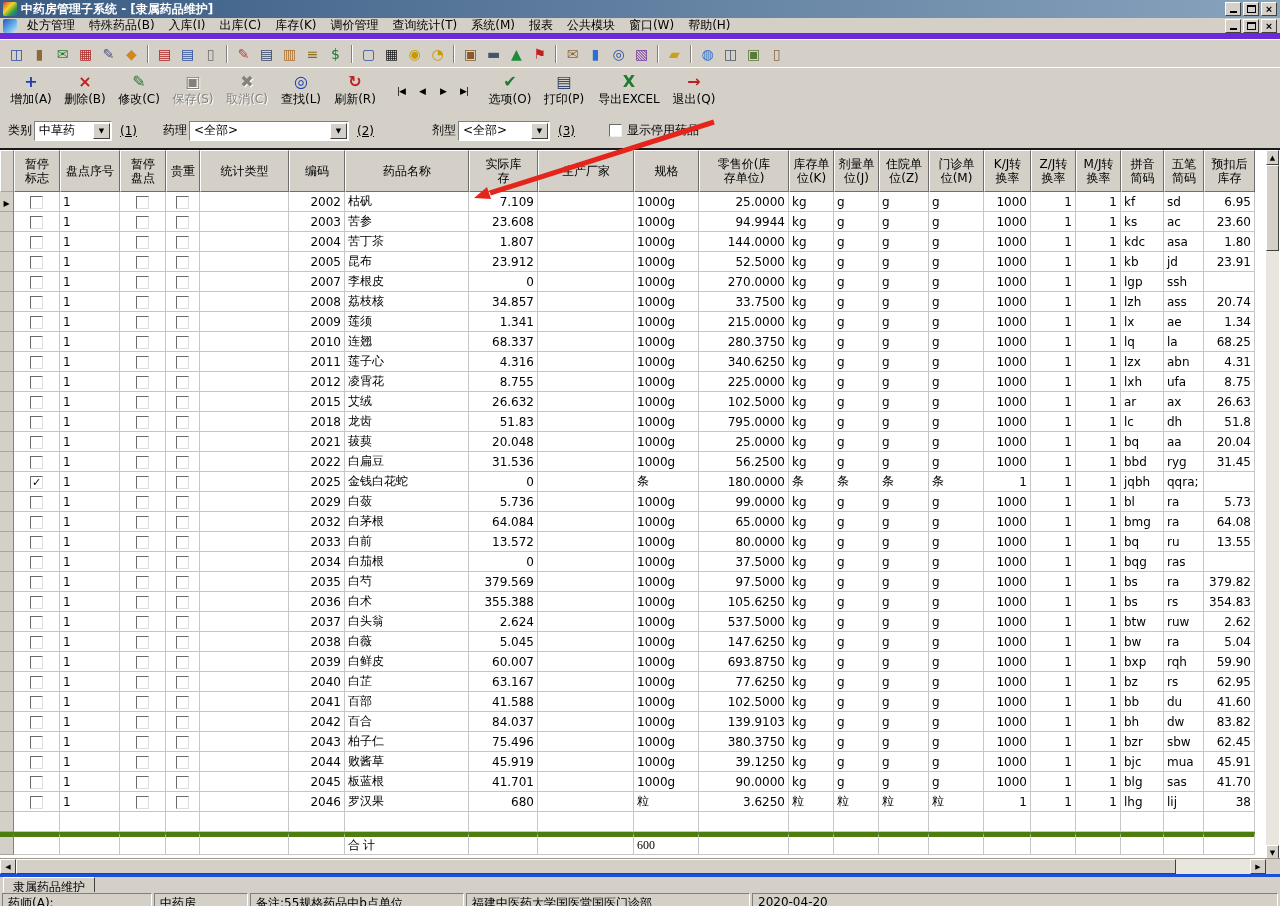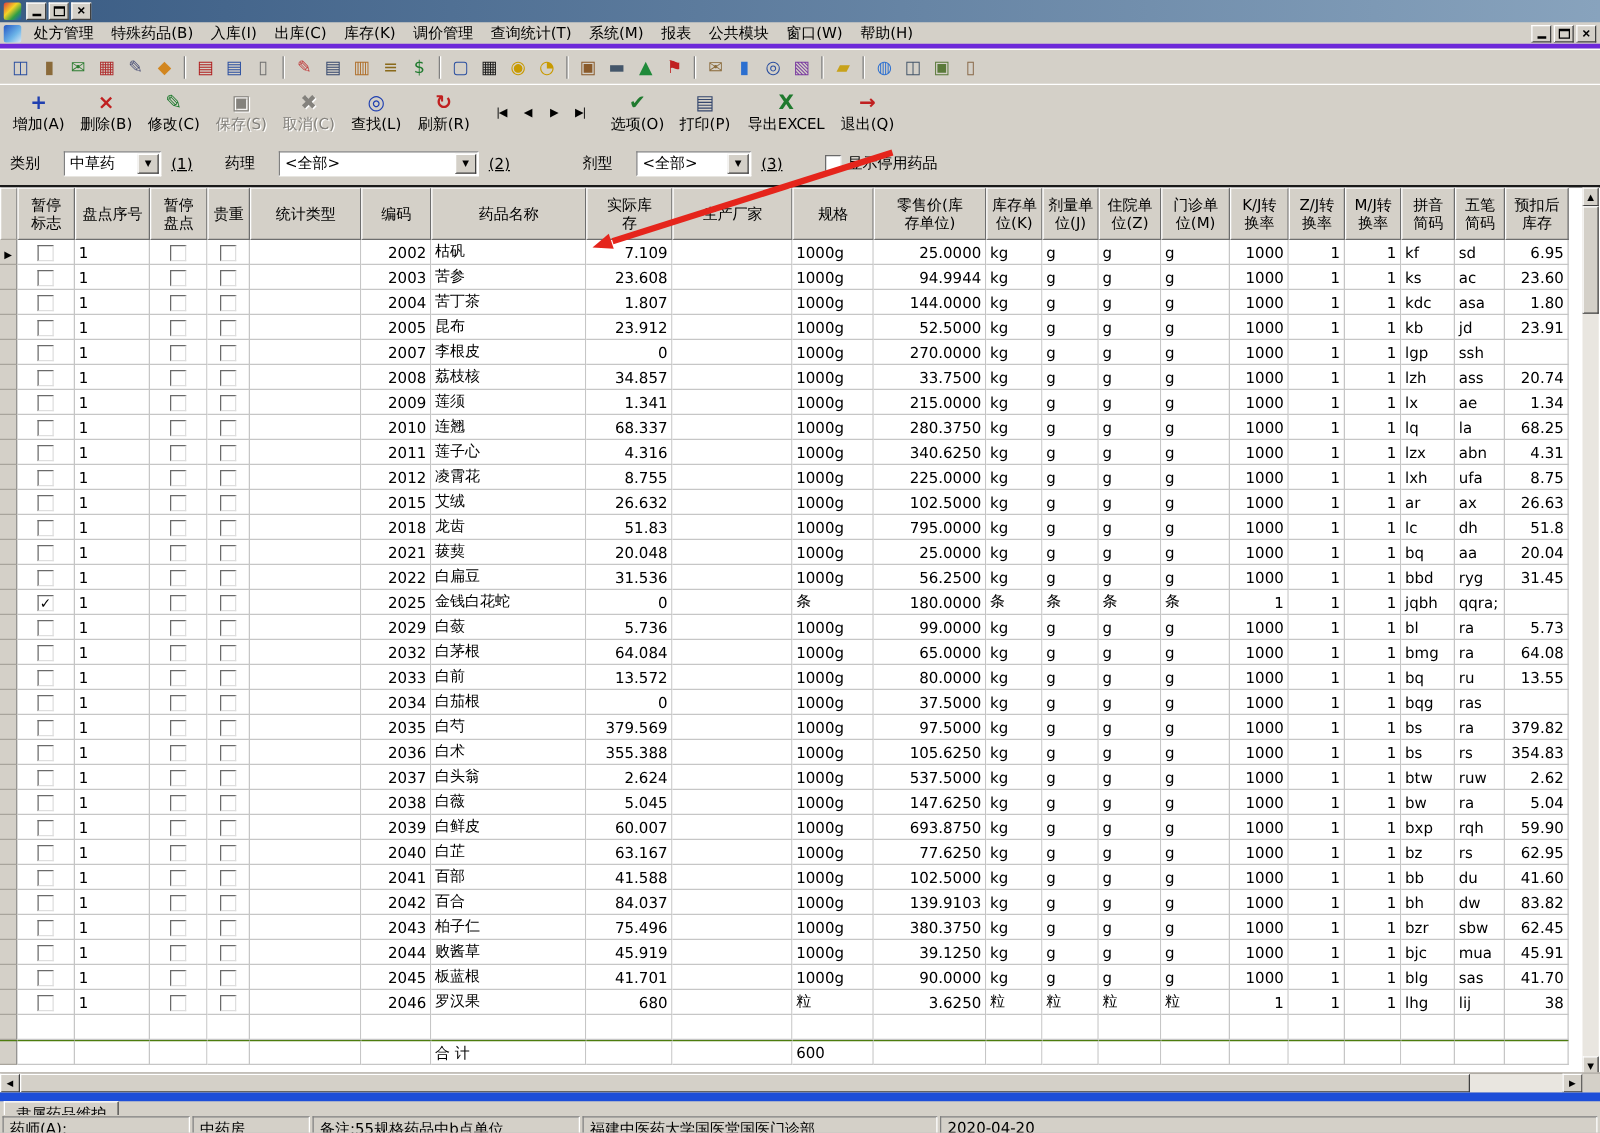--- a/index.html
+++ b/index.html
@@ -11,21 +11,21 @@
   .titlebar{position:absolute;left:0;top:0;width:100%;height:18px;background:linear-gradient(90deg,#3a5c84,#88a3bd);display:flex;align-items:center;padding:0 3px;}
   .title-ico{width:14px;height:14px;margin-right:4px;border-radius:2px;background:linear-gradient(135deg,#e03c3c 0%,#f5d327 40%,#2e9e46 70%,#2356c4 100%);flex:0 0 auto;}
   .title-text{color:#fff;font-weight:bold;font-size:12px;flex:1;white-space:nowrap;overflow:hidden;}
   .winbtns{display:flex;gap:2px;flex:0 0 auto;}
   .wbtn{position:relative;width:16px;height:14px;background:#d4d0c8;border:1px solid;border-color:#fff #404040 #404040 #fff;padding:0;}
   .g-min{position:absolute;left:4px;bottom:2px;width:7px;height:2px;background:#000;}
   .g-max{position:absolute;left:3px;top:2px;width:9px;height:8px;border:1px solid #000;border-top:2px solid #000;}
   .g-x{position:absolute;left:0;top:0;width:100%;height:100%;font-size:11px;font-weight:bold;line-height:12px;text-align:center;}
 
   
-  .menubar{position:absolute;left:0;top:18px;width:100%;height:21px;display:flex;align-items:center;padding:0 3px;background:#d4d0c8;border-bottom:4px solid #6d28d9;}
+  .menubar{position:absolute;left:0;top:18px;width:100%;height:21px;display:flex;align-items:center;padding:0 3px;background:#d4d0c8;border-bottom:6px solid #6d28d9;}
   .child-ico{width:14px;height:14px;margin-right:3px;border-radius:2px;background:linear-gradient(135deg,#2356c4,#6db5e8 60%,#d8e8f5);flex:0 0 auto;}
   #menu-items{display:flex;flex:1;}
   .menu-item{padding:2px 7px;white-space:nowrap;}
 
   
   .toolbar-small{position:absolute;left:0;top:39px;width:100%;height:28px;display:flex;align-items:center;padding:2px 5px;border-top:1px solid #fff;background:#d4d0c8;}
   .tb-ico{width:23px;height:22px;display:flex;align-items:center;justify-content:center;}
   .tb-glyph{font-size:14px;line-height:1;}
   .tb-sep{width:2px;height:18px;border-left:1px solid #808080;border-right:1px solid #fff;margin:0 4px;}
 
@@ -34,71 +34,72 @@
   .big-btn{width:54px;height:42px;display:flex;flex-direction:column;align-items:center;justify-content:center;gap:1px;cursor:default;}
   .big-btn.wide{width:76px;}
   .big-glyph{font-size:16px;line-height:16px;font-weight:bold;}
   .big-label{font-size:12px;white-space:nowrap;}
   .big-btn.disabled .big-label,.big-btn.disabled .big-glyph{color:#84827d;text-shadow:1px 1px 0 #fff;}
   .nav-group{display:flex;margin:0 10px;gap:3px;}
   .nav-btn{width:18px;height:18px;display:flex;align-items:center;justify-content:center;font-size:9px;letter-spacing:-1px;}
 
   
   .filterbar{position:absolute;left:0;top:113px;width:100%;height:35px;display:flex;align-items:center;padding:0 8px;background:#d4d0c8;}
-  .flabel{margin-right:19px;white-space:nowrap;}
+  .flabel{margin-right:2px;white-space:nowrap;}
   .combo{height:20px;background:#fff;border:1px solid;border-color:#808080 #fff #fff #808080;display:flex;align-items:center;padding-left:4px;}
   .combo .val{flex:1;white-space:nowrap;overflow:hidden;}
   .combo .dd{width:17px;height:16px;background:#d4d0c8;border:1px solid;border-color:#fff #404040 #404040 #fff;display:flex;align-items:center;justify-content:center;font-size:7px;margin:0 1px 0 2px;flex:0 0 auto;}
   .w-cat{width:78px;}  .w-pha{width:160px;}  .w-dos{width:92px;}
   .hot{text-decoration:underline;margin-left:8px;white-space:nowrap;}
   .hot1{margin-right:26px;} .hot2{margin-right:58px;} .hot3{margin-right:34px;}
   .chkwrap{display:flex;align-items:center;gap:5px;}
   .chk{width:13px;height:13px;background:#fff;border:1px solid;border-color:#6a6a6a #efefef #efefef #6a6a6a;flex:0 0 auto;}
 
   
   .gridwrap{position:absolute;left:0;top:148px;width:1280px;height:710px;background:#fff;border-top:2px solid #1a1a1a;overflow:hidden;}
   #grid-table{border-collapse:separate;border-spacing:0;table-layout:fixed;width:1255px;position:absolute;left:0;top:0;}
   #grid-table th,#grid-table td{box-sizing:border-box;}
   th.gh{background:#d4d0c8;border:1px solid;border-color:#fdfdfd #6e6e6e #6e6e6e #fdfdfd;font-weight:normal;font-size:12px;line-height:14px;padding:1px 2px;white-space:pre-line;text-align:center;vertical-align:middle;height:42px;overflow:hidden;}
   td.gc{border-right:1px solid #c6c6c6;border-bottom:1px solid #c6c6c6;height:20px;padding:0 3px;white-space:nowrap;overflow:hidden;font-size:12px;background:#fff;}
   td.gc.r{text-align:right;}
   td.sel,th.sel{background:#d4d0c8;border-right:1px solid #808080;border-bottom:1px solid #a8a49c;padding:0;text-align:center;}
   .cur{font-size:8px;line-height:1;}
   td.ck{text-align:center;}
   .cb{display:inline-block;width:13px;height:13px;background:#fff;border:1px solid;border-color:#6a6a6a #dedede #dedede #6a6a6a;vertical-align:middle;font-size:11px;line-height:11px;}
-  .total-row td{border-top:1px solid #4d7c0f;}
+  .total-row td{border-top:5px solid #4d7c0f;font-family:Liberation Serif, serif;}
 
   
   .vscroll{position:absolute;right:1px;top:0;width:13px;height:710px;background:#e9e6e0;}
   .vs-btn{position:absolute;left:0;width:13px;height:15px;background:#d4d0c8;border:1px solid;border-color:#fff #404040 #404040 #fff;display:flex;align-items:center;justify-content:center;font-size:7px;}
   .vs-up{top:0;} .vs-down{bottom:0;}
   .vs-thumb{position:absolute;left:0;top:15px;width:13px;height:86px;background:#d4d0c8;border:1px solid;border-color:#fff #404040 #404040 #fff;}
   .hscroll{position:absolute;left:0;top:858px;width:1280px;height:16px;background:#e9e6e0;border-top:1px solid #9a968e;}
   .hs-btn{position:absolute;top:0;width:16px;height:15px;background:#d4d0c8;border:1px solid;border-color:#fff #404040 #404040 #fff;display:flex;align-items:center;justify-content:center;font-size:7px;}
   .hs-left{left:0;} .hs-right{right:14px;}
   .hs-thumb{position:absolute;left:16px;top:0;width:1160px;height:15px;background:#d4d0c8;border:1px solid;border-color:#fff #404040 #404040 #fff;}
   .hs-corner{position:absolute;right:0;top:0;width:14px;height:15px;background:#d4d0c8;}
 
   
-  .tabstrip{position:absolute;left:0;top:874px;width:100%;height:18px;background:#d4d0c8;border-top:7px solid #1d4ed8;padding-left:3px;display:flex;align-items:flex-start;}
+  .tabstrip{position:absolute;left:0;top:874px;width:100%;height:18px;background:#d4d0c8;border-top:3px solid #1d4ed8;padding-left:3px;display:flex;align-items:flex-start;}
   .tab{height:17px;padding:1px 9px 0;background:#d4d0c8;border:1px solid;border-color:#fff #404040 #404040 #fff;font-size:12px;white-space:nowrap;}
   .statusbar{position:absolute;left:0;top:892px;width:100%;height:20px;display:flex;gap:2px;padding:1px 2px;background:#d4d0c8;}
   .sb-cell{border:1px solid;border-color:#808080 #fff #fff #808080;padding:1px 5px;height:18px;white-space:nowrap;overflow:hidden;font-size:12px;}
   .sb-1{width:150px;} .sb-2{width:94px;} .sb-3{width:214px;} .sb-4{width:284px;} .sb-5{flex:1;}
 
   
   .annotation{position:absolute;left:438px;top:108px;z-index:60;pointer-events:none;}
 </style>
 </head>
 <body>
 
 <div class="app">
 
   <div class="titlebar">
     <span class="title-ico"></span>
+    <span class="title-text">中药房管理子系统 - [隶属药品维护]</span>
     <span class="winbtns">
       <button class="wbtn">
           <span class="g-min"></span>
         </button>
       <button class="wbtn">
           <span class="g-max"></span>
         </button>
       <button class="wbtn">
           <span class="g-x">×</span>
         </button>

